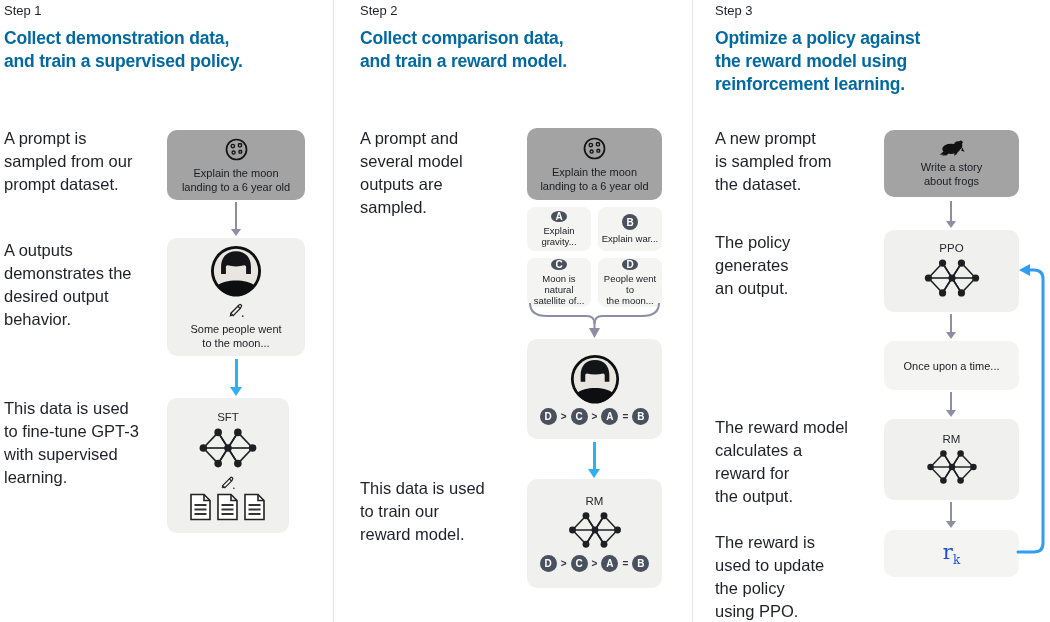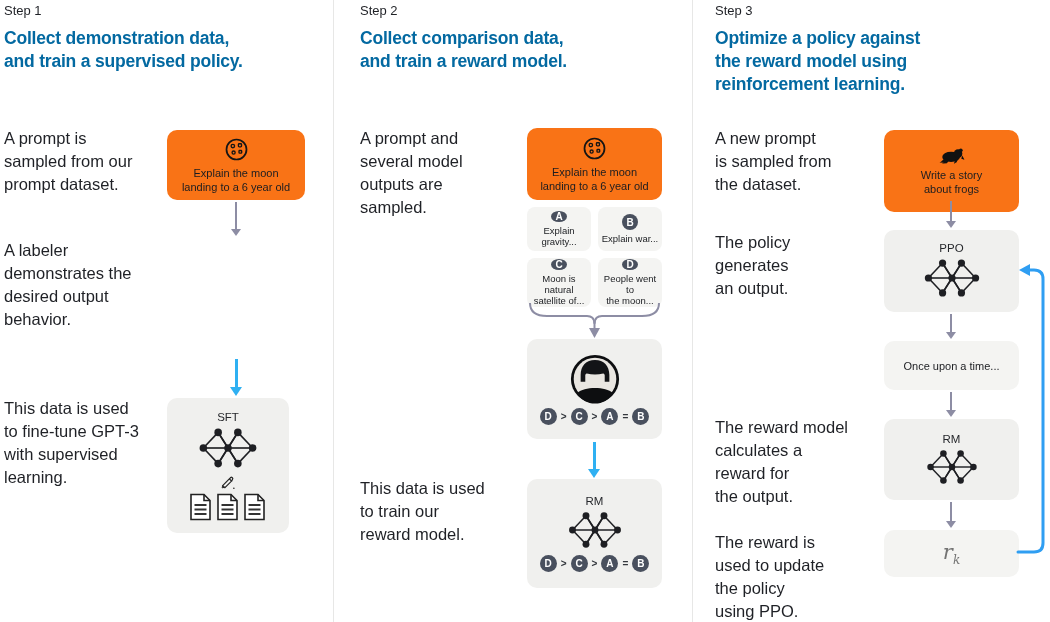--- a/index.html
+++ b/index.html
@@ -17,21 +17,21 @@
   }
   .para {
     position:absolute; font-size:16.5px; line-height:23px;
     white-space:pre-line; color:#1f2126;
   }
 
   .card {
     position:absolute; border-radius:10px; display:flex; flex-direction:column;
     align-items:center; justify-content:center; text-align:center;
   }
-  .card.blue      { background:#f97316; }
+  .card.blue      { background:#a3a3a3; }
   .card.gray      { background:#f0f0ee; }
   .card.lightgray { background:#f4f4f2; }
   .card-text { font-size:11px; line-height:14px; white-space:pre-line; color:#1b1d21; }
   .model-label { font-size:11.5px; color:#26282c; margin-bottom:2px; }
 
   .chip-row { display:flex; align-items:center; gap:3px; margin-top:4px; }
   .chip {
     width:17px; height:17px; border-radius:50%; background:#49505e; color:#ffffff;
     font-size:10px; font-weight:bold; display:flex; align-items:center; justify-content:center;
   }
@@ -48,41 +48,41 @@
   .out-text { font-size:9.5px; line-height:11px; white-space:pre-line; color:#1b1d21; }
 
   .varrow { position:absolute; display:flex; flex-direction:column; align-items:center; }
   .varrow .shaft { width:2px; flex:1; background:#8d8da4; }
   .varrow .head  { width:0; height:0; border-left:5px solid transparent;
                    border-right:5px solid transparent; border-top:7px solid #8d8da4; }
   .varrow.blue .shaft { width:3px; background:#2fb0f2; }
   .varrow.blue .head  { border-left:6px solid transparent; border-right:6px solid transparent;
                         border-top:9px solid #2fb0f2; }
 
-  .rk { font-family:"DejaVu Serif", serif; font-style:italic; font-size:21px; color:#737373; }
+  .rk { font-family:"DejaVu Serif", serif; font-size:21px; color:#1d4ed8; }
   .rk sub { font-size:12px; }
 
   svg { display:block; }
   .icon-gap { margin-bottom:4px; }
 </style>
 </head>
 <body>
 
 <div class="canvas">
 
   <div class="divider" style="left:333px"></div>
   <div class="divider" style="left:692px"></div>
 
   <div class="step-label" style="left:4px;top:3px">Step 1</div>
   <div class="heading" style="left:4px;top:27px">Collect demonstration data,
 and train a supervised policy.</div>
   <div class="para" style="left:4px;top:127px">A prompt is
 sampled from our
 prompt dataset.</div>
-  <div class="para" style="left:4px;top:239px">A labeler
+  <div class="para" style="left:4px;top:239px">A outputs
 demonstrates the
 desired output
 behavior.</div>
   <div class="para" style="left:4px;top:397px">This data is used
 to fine-tune GPT-3
 with supervised
 learning.</div>
 
   <div class="card blue" style="left:167px;top:130px;width:138px;height:70px">
     <svg class="icon-gap" width="25" height="25" viewBox="0 0 26 26">
@@ -94,20 +94,36 @@
     </svg>
     <div class="card-text">Explain the moon
 landing to a 6 year old</div>
   </div>
 
   <div class="varrow" style="left:230px;top:202px;height:34px;width:12px">
     <div class="shaft"></div>
       <div class="head"></div>
   </div>
 
+  <div class="card gray" style="left:167px;top:238px;width:138px;height:118px">
+    <svg class="icon-gap" width="52" height="52" viewBox="0 0 54 54">
+      <circle cx="27" cy="27" r="26" fill="#0d0e10"></circle>
+      <circle cx="27" cy="27" r="23" fill="#e9e6e1"></circle>
+      <path d="M27,6.5 c-9.5,0 -15.5,6.5 -15.5,16 v7.5 h5 v-7 c0,-1 0.6,-1.8 1.6,-2 c5.8,1.6 12,1.6 17.8,0 c1,0.2 1.6,1 1.6,2 v7 h5 v-7.5 c0,-9.5 -6,-16 -15.5,-16 z" fill="#131417"></path>
+      <path d="M8,42 c7,-7 31,-7 38,0 c-4,7.5 -11,11.5 -19,11.5 c-8,0 -15,-4 -19,-11.5 z" fill="#0d0e10"></path>
+    </svg>
+    <svg class="icon-gap" width="17" height="17" viewBox="0 0 18 18">
+      <path d="M3,13 L10.5,5.5 L13,8 L5.5,15.5 Z" fill="none" stroke="#222" stroke-width="1.3"></path>
+      <path d="M10.5,5.5 l1.6,-1.6 c0.4,-0.4 1,-0.4 1.4,0 l0.6,0.6 c0.4,0.4 0.4,1 0,1.4 L13,8" fill="none" stroke="#222" stroke-width="1.3"></path>
+      <path d="M3,13 L2.4,15.6 L5,15" fill="none" stroke="#222" stroke-width="1.1"></path>
+      <circle cx="15.6" cy="16" r="0.9" fill="#222"></circle>
+    </svg>
+    <div class="card-text">Some people went
+to the moon...</div>
+  </div>
 
   <div class="varrow blue" style="left:228px;top:359px;height:37px;width:16px">
     <div class="shaft"></div>
       <div class="head"></div>
   </div>
 
   <div class="card gray" style="left:167px;top:398px;width:122px;height:135px">
     <div class="model-label">SFT</div>
     <svg width="62" height="46" viewBox="0 0 72 56">
       <g stroke="#1e1f23" stroke-width="2">
@@ -287,21 +303,21 @@
 an output.</div>
   <div class="para" style="left:715px;top:416px">The reward model
 calculates a
 reward for
 the output.</div>
   <div class="para" style="left:715px;top:531px">The reward is
 used to update
 the policy
 using PPO.</div>
 
-  <div class="card blue" style="left:884px;top:130px;width:135px;height:82px">
+  <div class="card blue" style="left:884px;top:130px;width:135px;height:67px">
     <svg class="icon-gap" width="26" height="17" viewBox="0 0 28 18">
       <ellipse cx="13" cy="10.5" rx="9.5" ry="5.5" fill="#111"></ellipse>
       <circle cx="20.5" cy="7" r="4.6" fill="#111"></circle>
       <circle cx="23.5" cy="3.4" r="2" fill="#111"></circle>
       <path d="M7,12 C4,13 3,16 0.5,16.5 L5,16.8 C3.8,17.6 3,17.8 2,18 L8.5,17.4 L11,14" fill="#111"></path>
       <path d="M17.5,13.5 L16,17.8 L19,16.4 L20,13.8" fill="#111"></path>
       <path d="M25,9 L27.5,13.5 L24,12.5" fill="#111"></path>
     </svg>
     <div class="card-text">Write a story
 about frogs</div>

